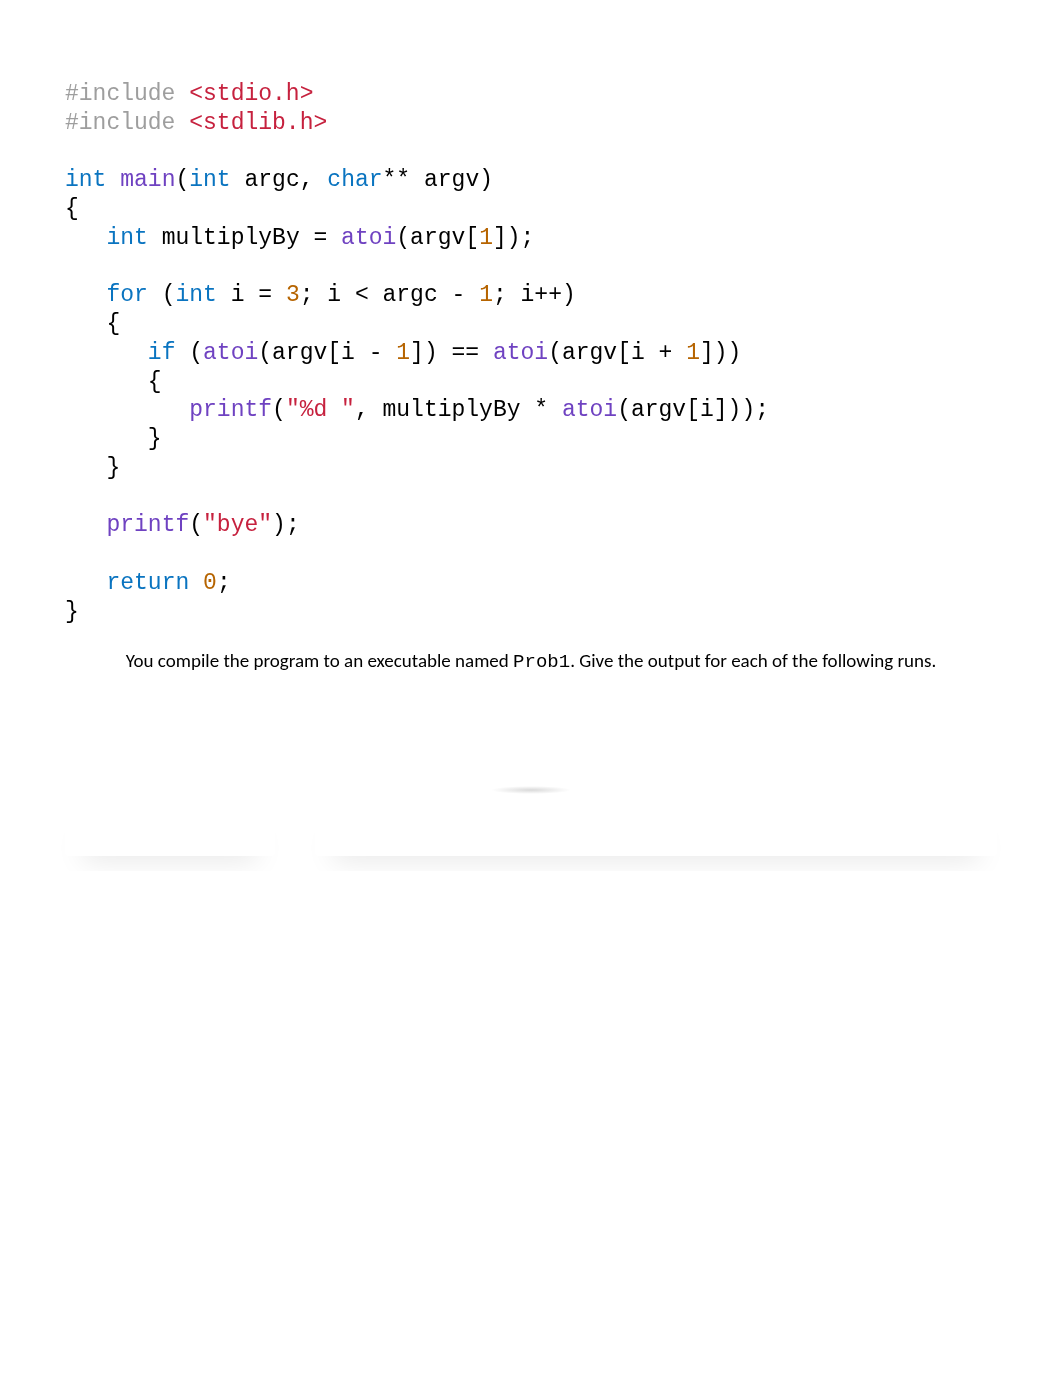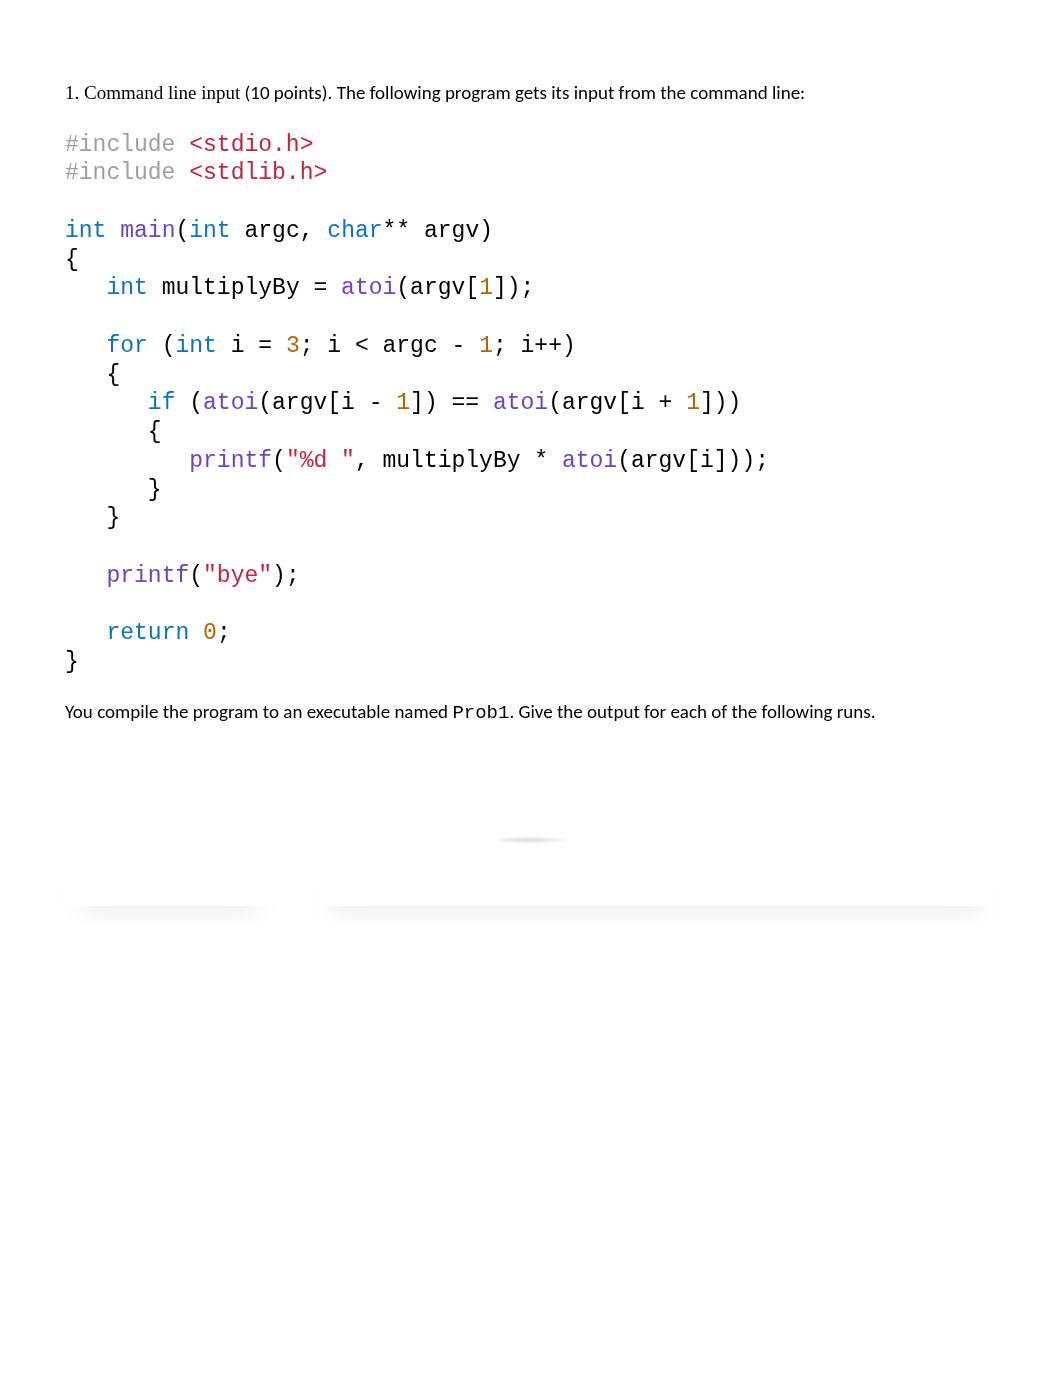--- a/index.html
+++ b/index.html
@@ -29,20 +29,21 @@
     font-family: Consolas, "Courier New", monospace;
     font-size: 23px;
     line-height: 1.25;
     white-space: pre;
     margin: 0;
   }
   .after-code {
     margin-top: 22px;
     font-size: 19px;
     line-height: 1.4;
+    text-align: center;
   }
   .after-code .mono {
     font-family: Consolas, "Courier New", monospace;
   }
   
   .t-preproc-kw { color: #9e9e9e; }       
   .t-preproc-hdr { color: #c6213e; }      
   .t-type { color: #0a74c0; }
   .t-func { color: #6f42c1; }
   .t-num { color: #b66400; }
@@ -72,23 +73,20 @@
     height: 8px;
     border-radius: 4px;
     background: radial-gradient(ellipse at center, rgba(0,0,0,0.15), rgba(0,0,0,0) 70%);
   }
 </style>
 </head>
 <body>
 
 <div class="page">
 
-  <div class="question-header">
-    <span class="serif-part">1.</span><span class="serif-part"> </span><span class="serif-part">Command line input</span><span class="sans-part">  (10 points). The following program gets its input from the command line:</span>
-  </div>
 
   <pre class="code-block"><span class="t-preproc-kw">#include</span><span> </span><span class="t-preproc-hdr">&lt;stdio.h&gt;</span>
 <span class="t-preproc-kw">#include</span><span> </span><span class="t-preproc-hdr">&lt;stdlib.h&gt;</span>
 <span></span>
 <span class="t-type">int</span><span> </span><span class="t-func">main</span><span>(</span><span class="t-type">int</span><span> </span><span>argc</span><span>, </span><span class="t-type">char</span><span>** </span><span>argv</span><span>)</span>
 <span>{</span>
 <span>   </span><span class="t-type">int</span><span> </span><span>multiplyBy = </span><span class="t-func">atoi</span><span>(argv[</span><span class="t-num">1</span><span>]);</span>
 <span></span>
 <span>   </span><span class="t-type">for</span><span> (</span><span class="t-type">int</span><span> i = </span><span class="t-num">3</span><span>; i &lt; argc - </span><span class="t-num">1</span><span>; i++)</span>
 <span>   {</span>

